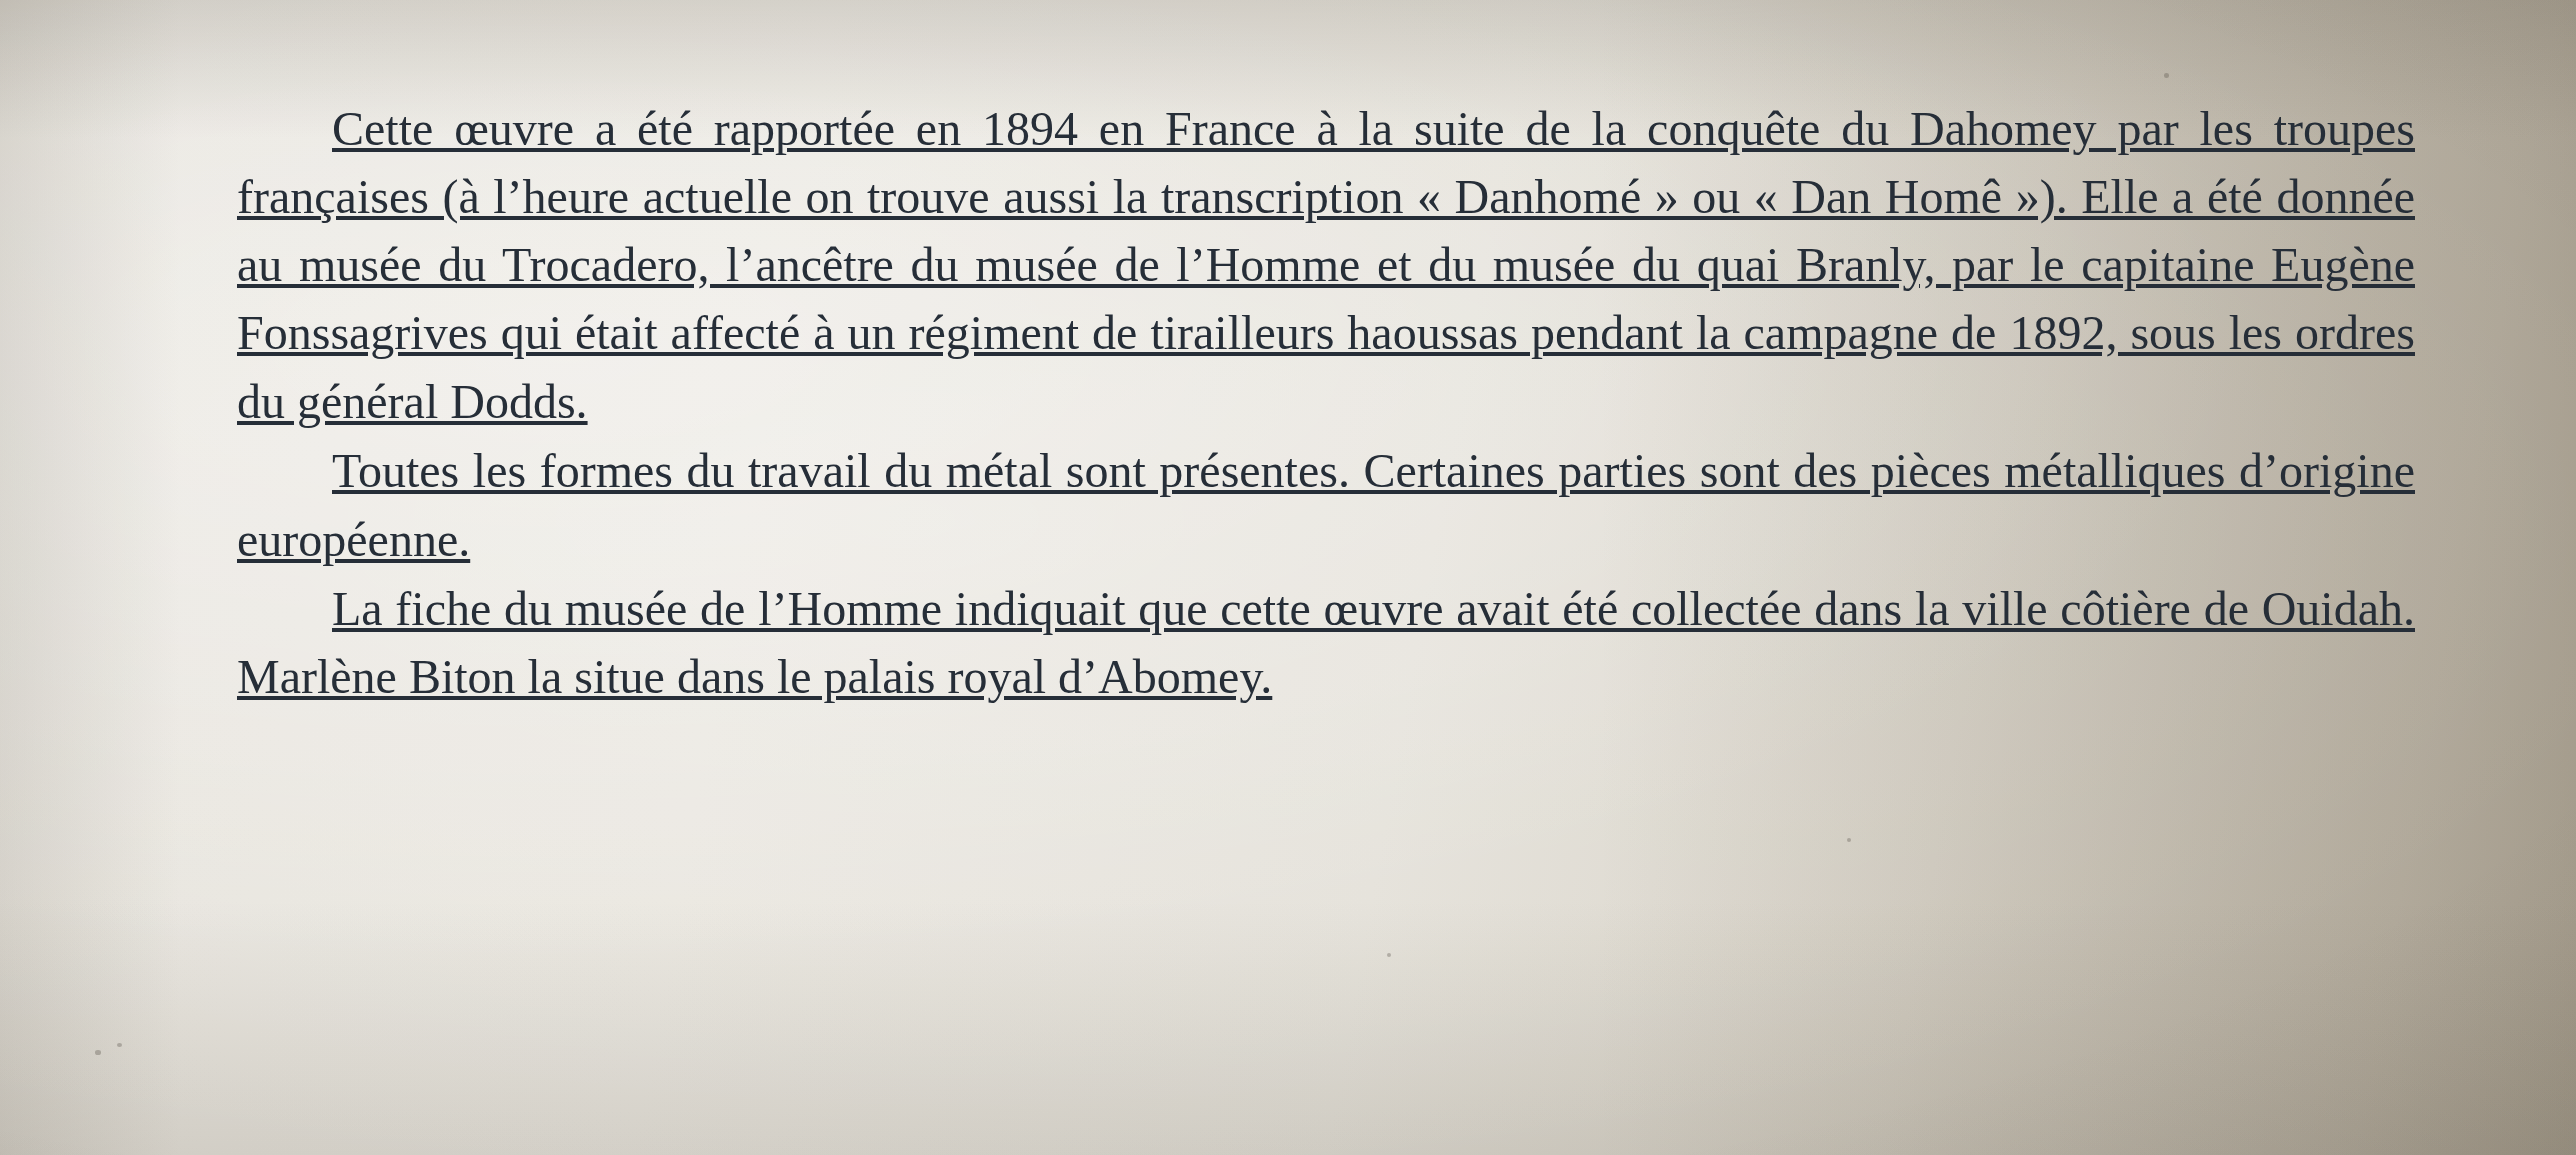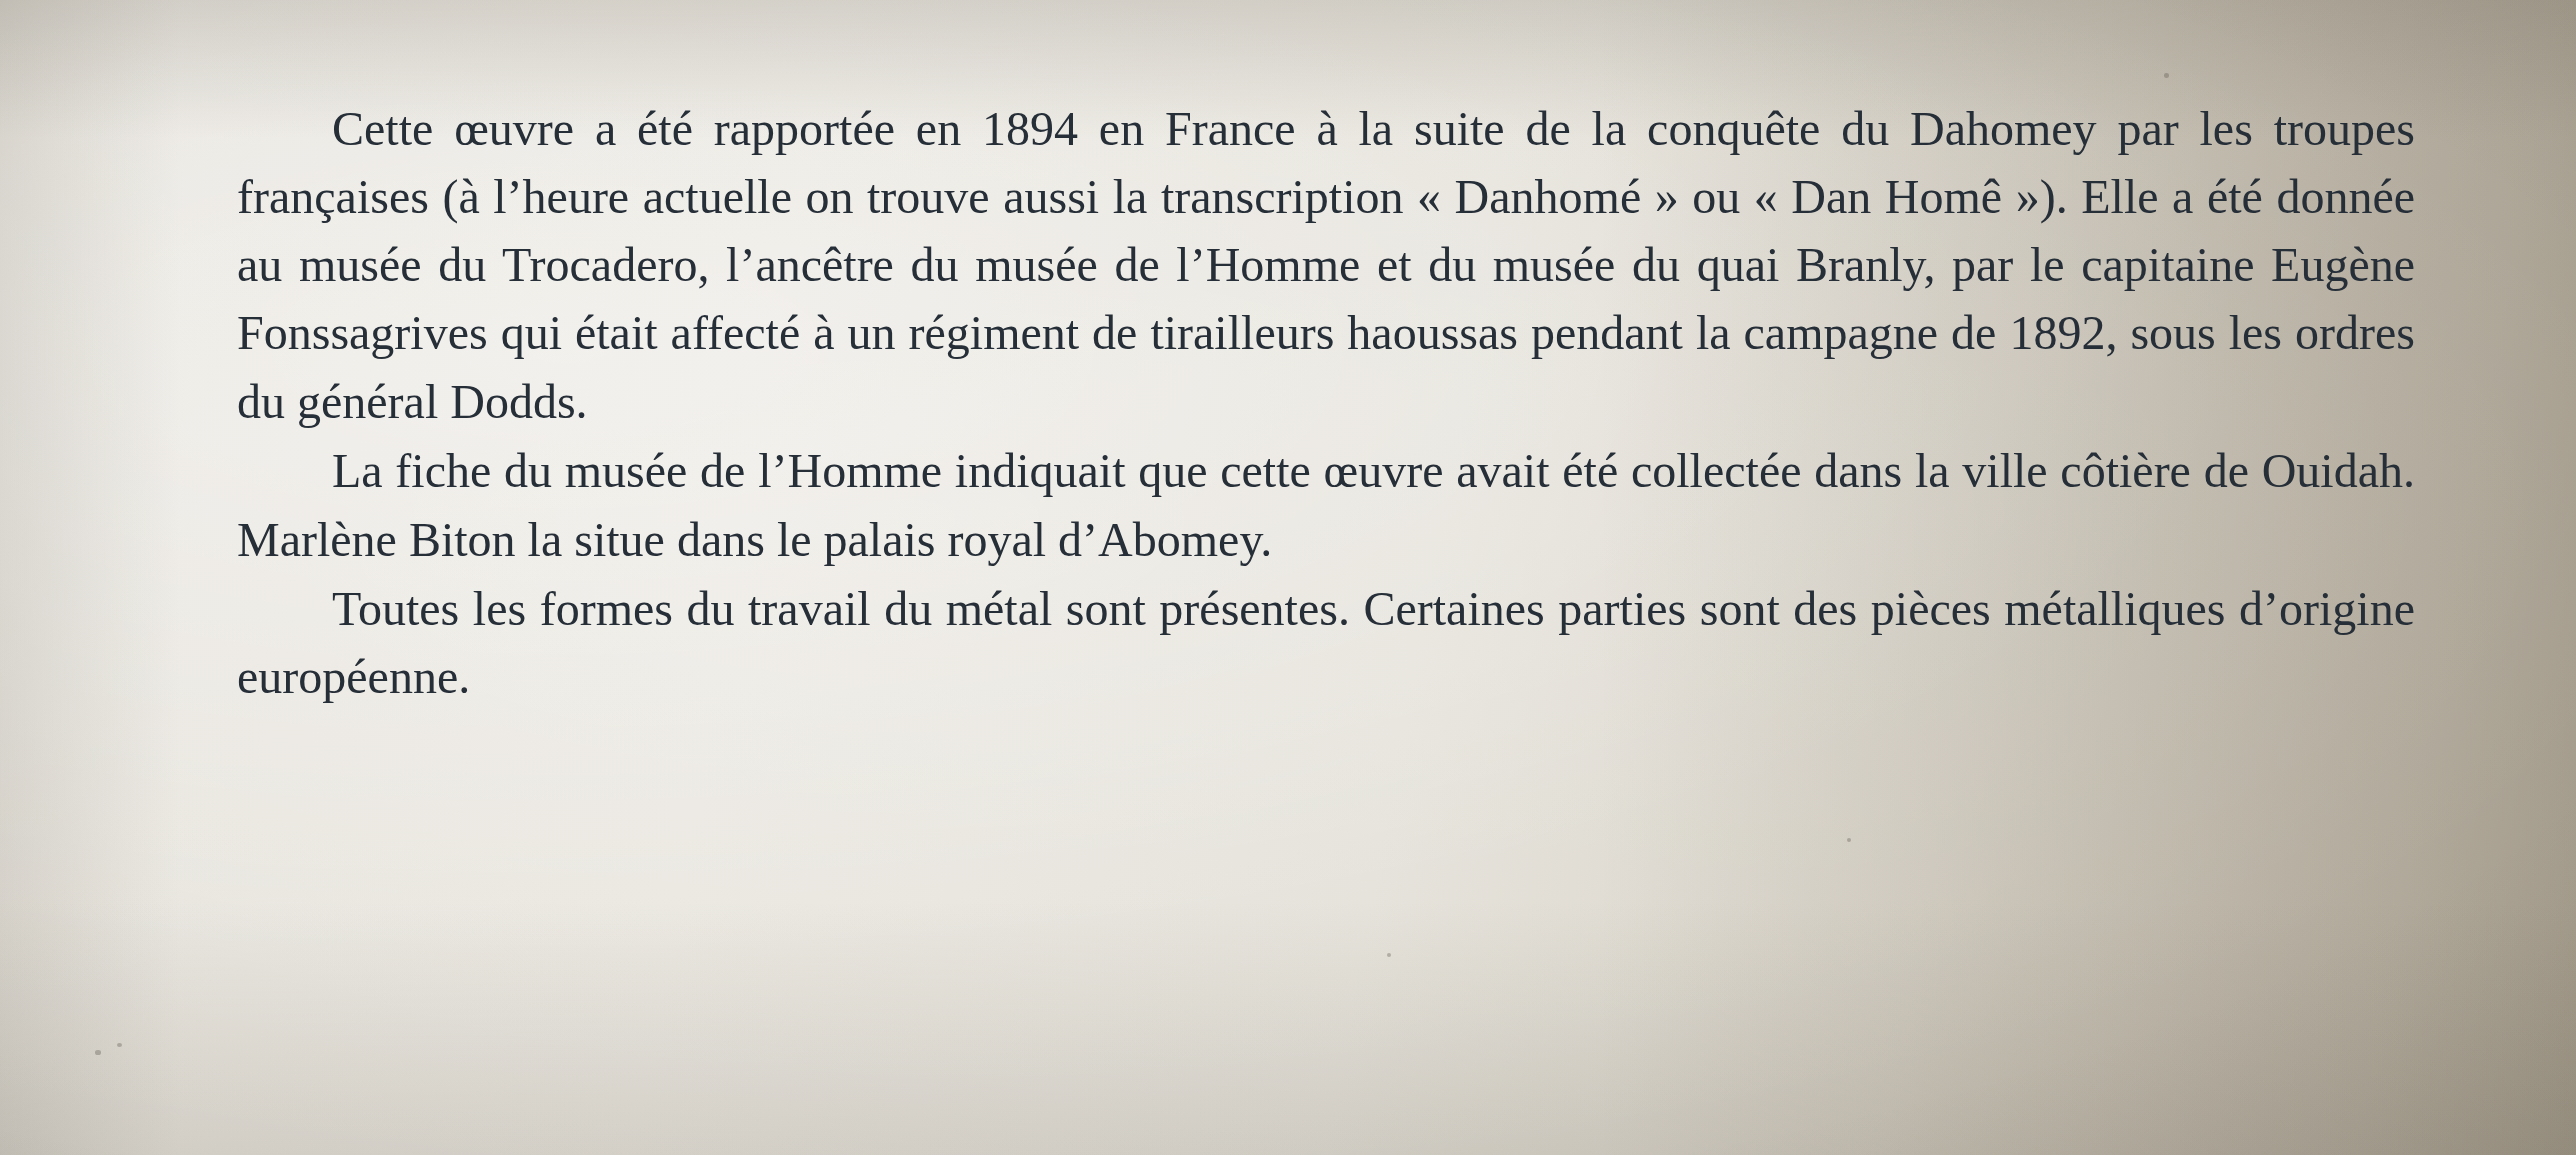--- a/index.html
+++ b/index.html
@@ -62,20 +62,21 @@
     line-height: 1.42;
     color: #262e38;
     text-align: justify;
     text-justify: inter-word;
     width: 2178px;
   }
 
   .para {
     margin: 0 0 1.6px 0;
     text-indent: 95px;
+    text-decoration: underline;
   }
   .para:last-child {
     margin-bottom: 0;
   }
 
   
   .speck {
     position: absolute;
     background: rgba(90,84,74,0.35);
     border-radius: 50%;
@@ -92,19 +93,19 @@
   <div class="speck" style="left:117px;top:1043px;width:4.7px;height:4px;"></div>
   <div class="speck" style="left:2164px;top:73px;width:4.7px;height:4.7px;"></div>
   <div class="speck" style="left:1847px;top:838px;width:4px;height:4px;"></div>
   <div class="speck" style="left:1387px;top:953px;width:4px;height:4px;"></div>
 
   <div class="content">
 
 
     <div class="body-text">
       <p class="para">Cette œuvre a été rapportée en 1894 en France à la suite de la conquête du Dahomey par les troupes françaises (à l’heure actuelle on trouve aussi la transcription « Danhomé » ou « Dan Homê »). Elle a été donnée au musée du Trocadero, l’ancêtre du musée de l’Homme et du musée du quai Branly, par le capitaine Eugène Fonssagrives qui était affecté à un régiment de tirailleurs haoussas pendant la campagne de 1892, sous les ordres du général Dodds.</p>
+      <p class="para">Toutes les formes du travail du métal sont présentes. Certaines parties sont des pièces métalliques d’origine européenne.</p>
       <p class="para">La fiche du musée de l’Homme indiquait que cette œuvre avait été collectée dans la ville côtière de Ouidah. Marlène Biton la situe dans le palais royal d’Abomey.</p>
-      <p class="para">Toutes les formes du travail du métal sont présentes. Certaines parties sont des pièces métalliques d’origine européenne.</p>
     </div>
 
   </div>
 </div>
 
 
 </body></html>

